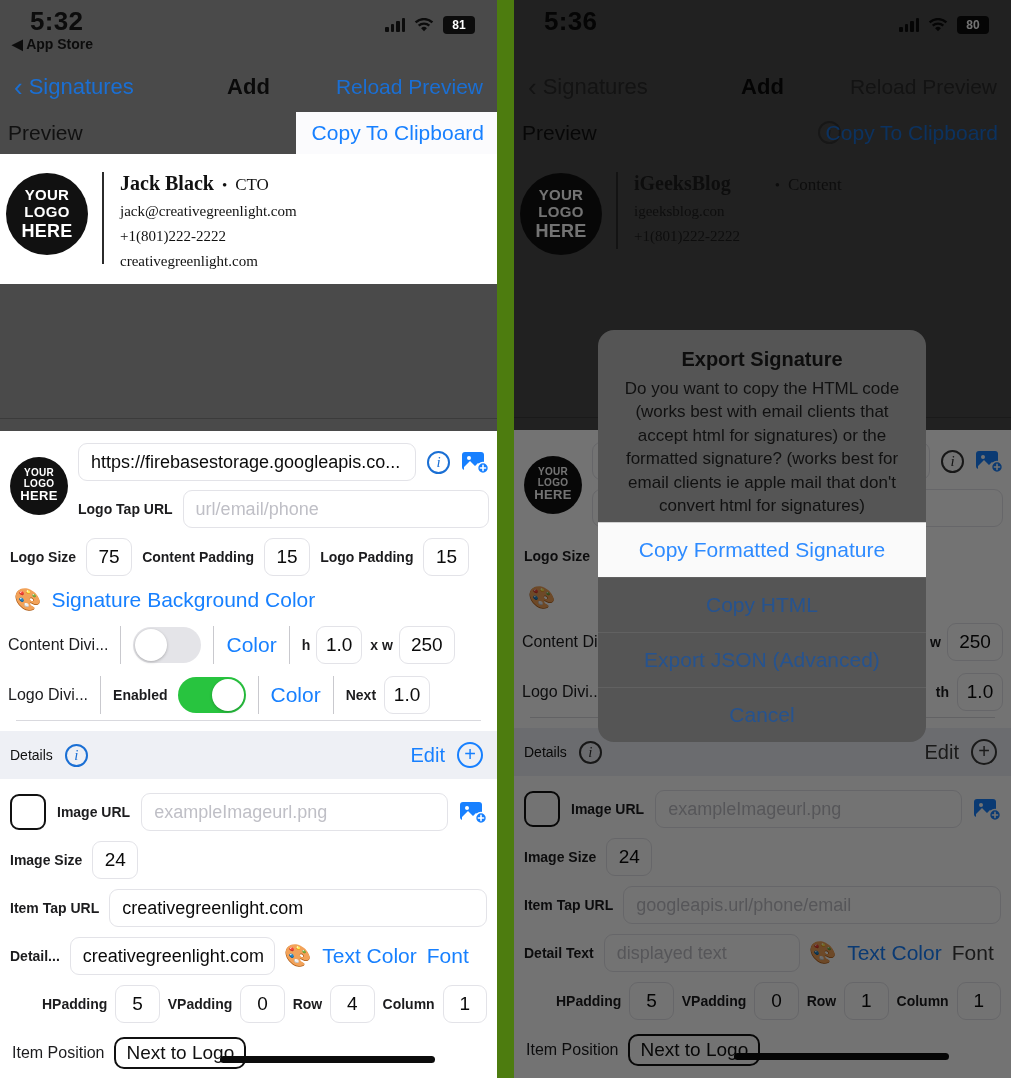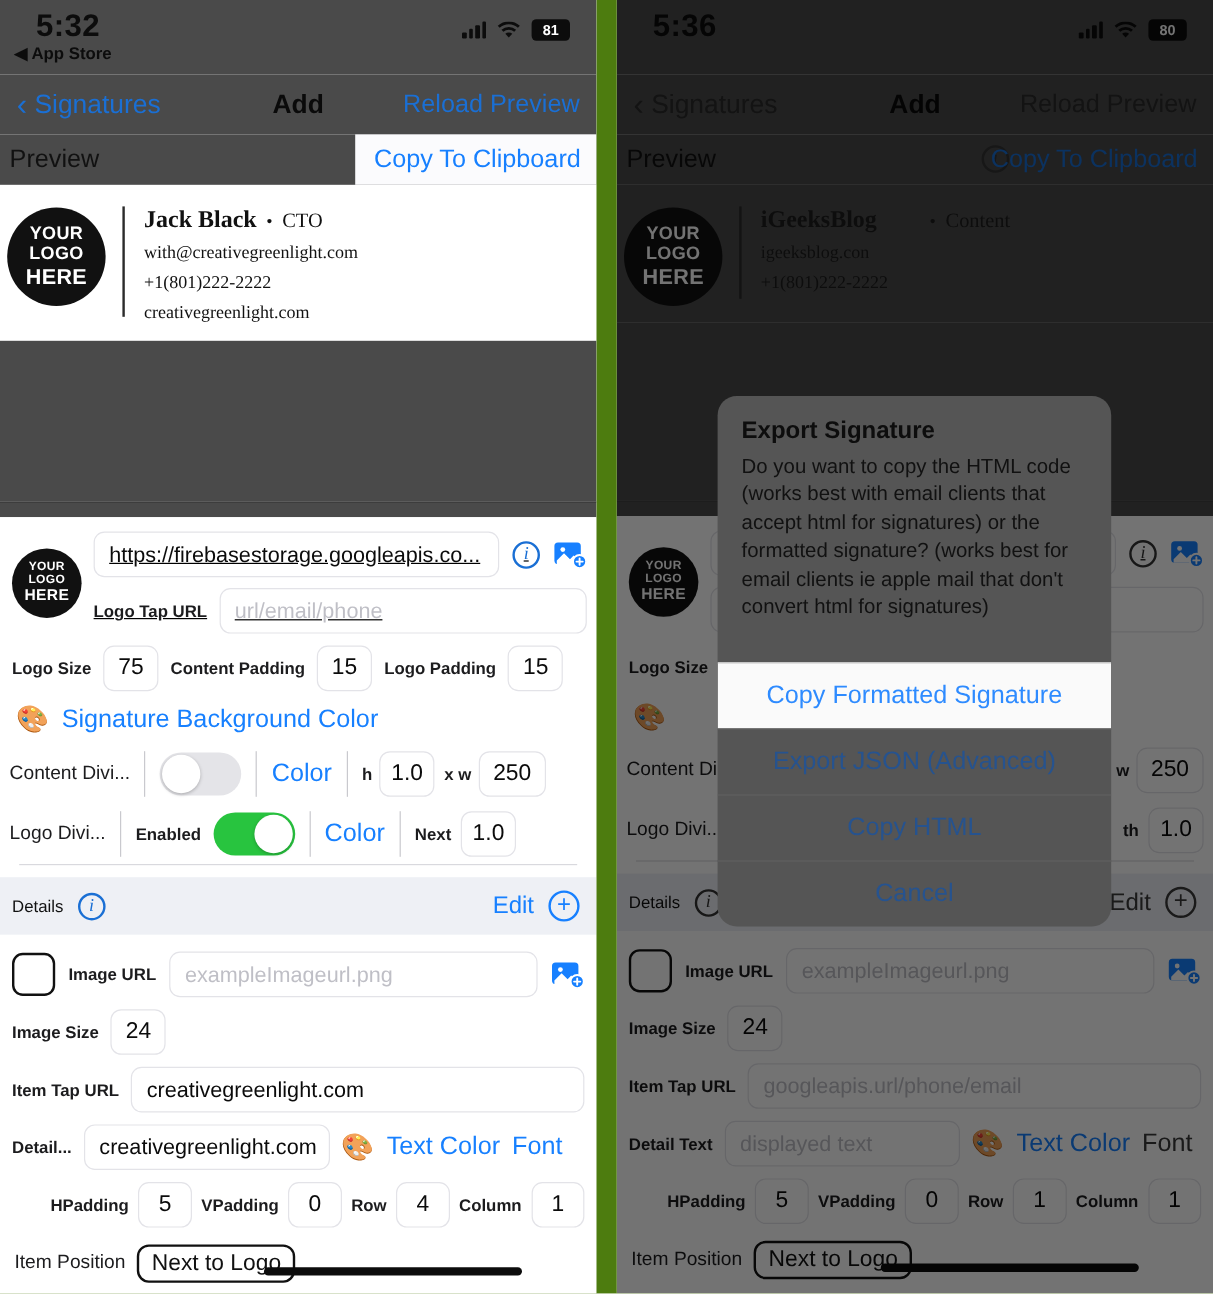--- a/index.html
+++ b/index.html
@@ -135,21 +135,21 @@
   .fld.num { width: 46px; justify-content: center; padding: 0 4px; font-size: 19px; }
   .fld.num.w56 { width: 56px; }
 
   .logo-row { display: flex; align-items: center; gap: 10px; padding: 4px 0 0 2px; }
   .logo-badge.sm {
     width: 58px; height: 58px; margin: 0; line-height: 1.05;
   }
   .logo-badge.sm span:nth-child(1){ font-size: 10px; }
   .logo-badge.sm span:nth-child(2){ font-size: 10px; }
   .logo-badge.sm span:nth-child(3){ font-size: 13px; }
-  .logo-fields { flex: 1; text-decoration: underline; }
+  .logo-fields { flex: 1; }
   .url-row { display: flex; align-items: center; gap: 11px; }
   .img-icon { width: 28px; height: 24px; flex:none; }
   .tap-row { display: flex; align-items: center; gap: 10px; margin-top: 9px; }
 
   .numrow { display: flex; align-items: center; gap: 10px; margin-top: 10px; padding-left: 2px; }
 
   .bgcolor-row { display: flex; align-items: center; gap: 10px; padding: 12px 0 8px 6px; }
   .palette { font-size: 22px; line-height: 1; }
   .bgcolor-label { font-size: 21px; color: #1780ff; }
 
@@ -192,28 +192,28 @@
     margin-left: -36px; position: relative; top: 6px;
   }
 
   
   .alert {
     position: absolute; z-index: 60;
     left: 84px; top: 330px; width: 328px;
     border-radius: 16px; overflow: hidden;
     background: #555555;
   }
-  .alert-head { padding: 18px 20px 4px 20px; }
+  .alert-head { padding: 18px 20px 4px 20px; text-align: center; }
   .alert-title { font-size: 20px; font-weight: bold; color: #0d0d0d; margin-bottom: 6px; }
   .alert-msg { font-size: 17px; line-height: 1.38; color: #111; }
   .alert-btn {
     height: 55px; display: flex; align-items: center; justify-content: center;
     font-size: 21px; color: #26538f; border-top: 1px solid #616161;
   }
-  .alert-btn.hl { background: #fafafa; color: #2e8bff; border-top-color: #d0d0d0; margin-top: 30px; }
+  .alert-btn.hl { background: #fafafa; color: #2e8bff; border-top-color: #d0d0d0; }
 
   
   .ghost { color: #2a2a2a; }
 </style>
 </head>
 <body>
 
 <div class="canvas">
 
   <div class="phone left">
@@ -265,21 +265,21 @@
         <span>LOGO</span>
         <span>HERE</span>
       </div>
       <div class="sig-divider"></div>
       <div class="sig-body">
         <div class="sig-name-row">
           <span class="sig-name">Jack Black</span>
           <span class="sig-dot">•</span>
           <span class="sig-title">CTO</span>
         </div>
-        <div class="sig-line">with@creativegreenlight.com</div>
+        <div class="sig-line">jack@creativegreenlight.com</div>
         <div class="sig-line">+1(801)222-2222</div>
         <div class="sig-line">creativegreenlight.com</div>
       </div>
     </div>
 
     <div class="preview-fill"></div>
     <div class="preview-fill2"></div>
 
     <div class="form-sec">
       <div class="logo-row">
@@ -588,19 +588,19 @@
     </div>
 
     <div class="dimmer"></div>
 
     <div class="alert">
       <div class="alert-head">
         <div class="alert-title">Export Signature</div>
         <div class="alert-msg">Do you want to copy the HTML code (works best with email clients that accept html for signatures) or the formatted signature? (works best for email clients ie apple mail that don't convert html for signatures)</div>
       </div>
       <div class="alert-btn hl">Copy Formatted Signature</div>
+      <div class="alert-btn">Copy HTML</div>
       <div class="alert-btn">Export JSON (Advanced)</div>
-      <div class="alert-btn">Copy HTML</div>
       <div class="alert-btn">Cancel</div>
     </div>
   </div>
 
 </div>
 
 </body></html>

